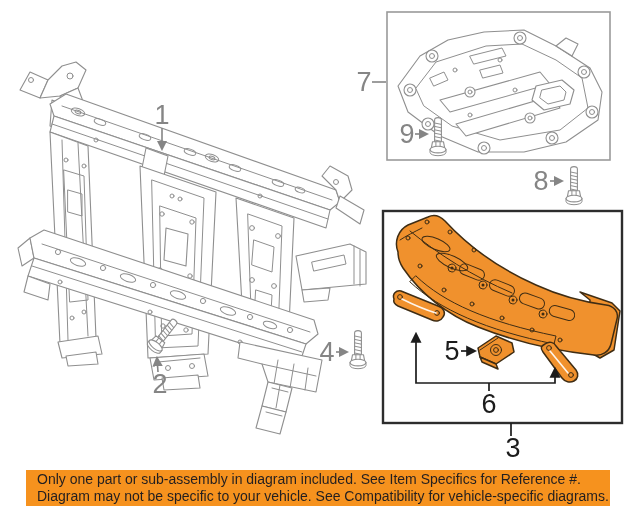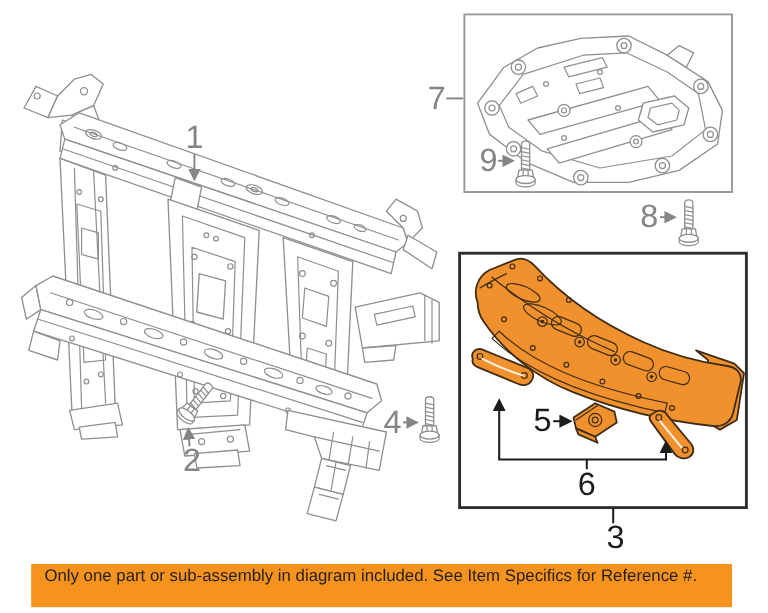--- a/index.html
+++ b/index.html
@@ -318,15 +318,16 @@
   <span class="callout dark" style="left:513px;top:448px;">3</span>
   <span class="callout" style="left:327px;top:352px;">4</span>
   <span class="callout dark" style="left:452px;top:351px;">5</span>
   <span class="callout dark" style="left:489px;top:404px;">6</span>
   <span class="callout" style="left:364px;top:82px;">7</span>
   <span class="callout" style="left:541px;top:181px;">8</span>
   <span class="callout" style="left:407px;top:134px;">9</span>
 
   <div class="disclaimer">
     <div>Only one part or sub-assembly in diagram included. See Item Specifics for Reference #.</div>
+    <div>Diagram may not be specific to your vehicle. See Compatibility for vehicle-specific diagrams.</div>
   </div>
 
 </div>
 
 </body></html>

